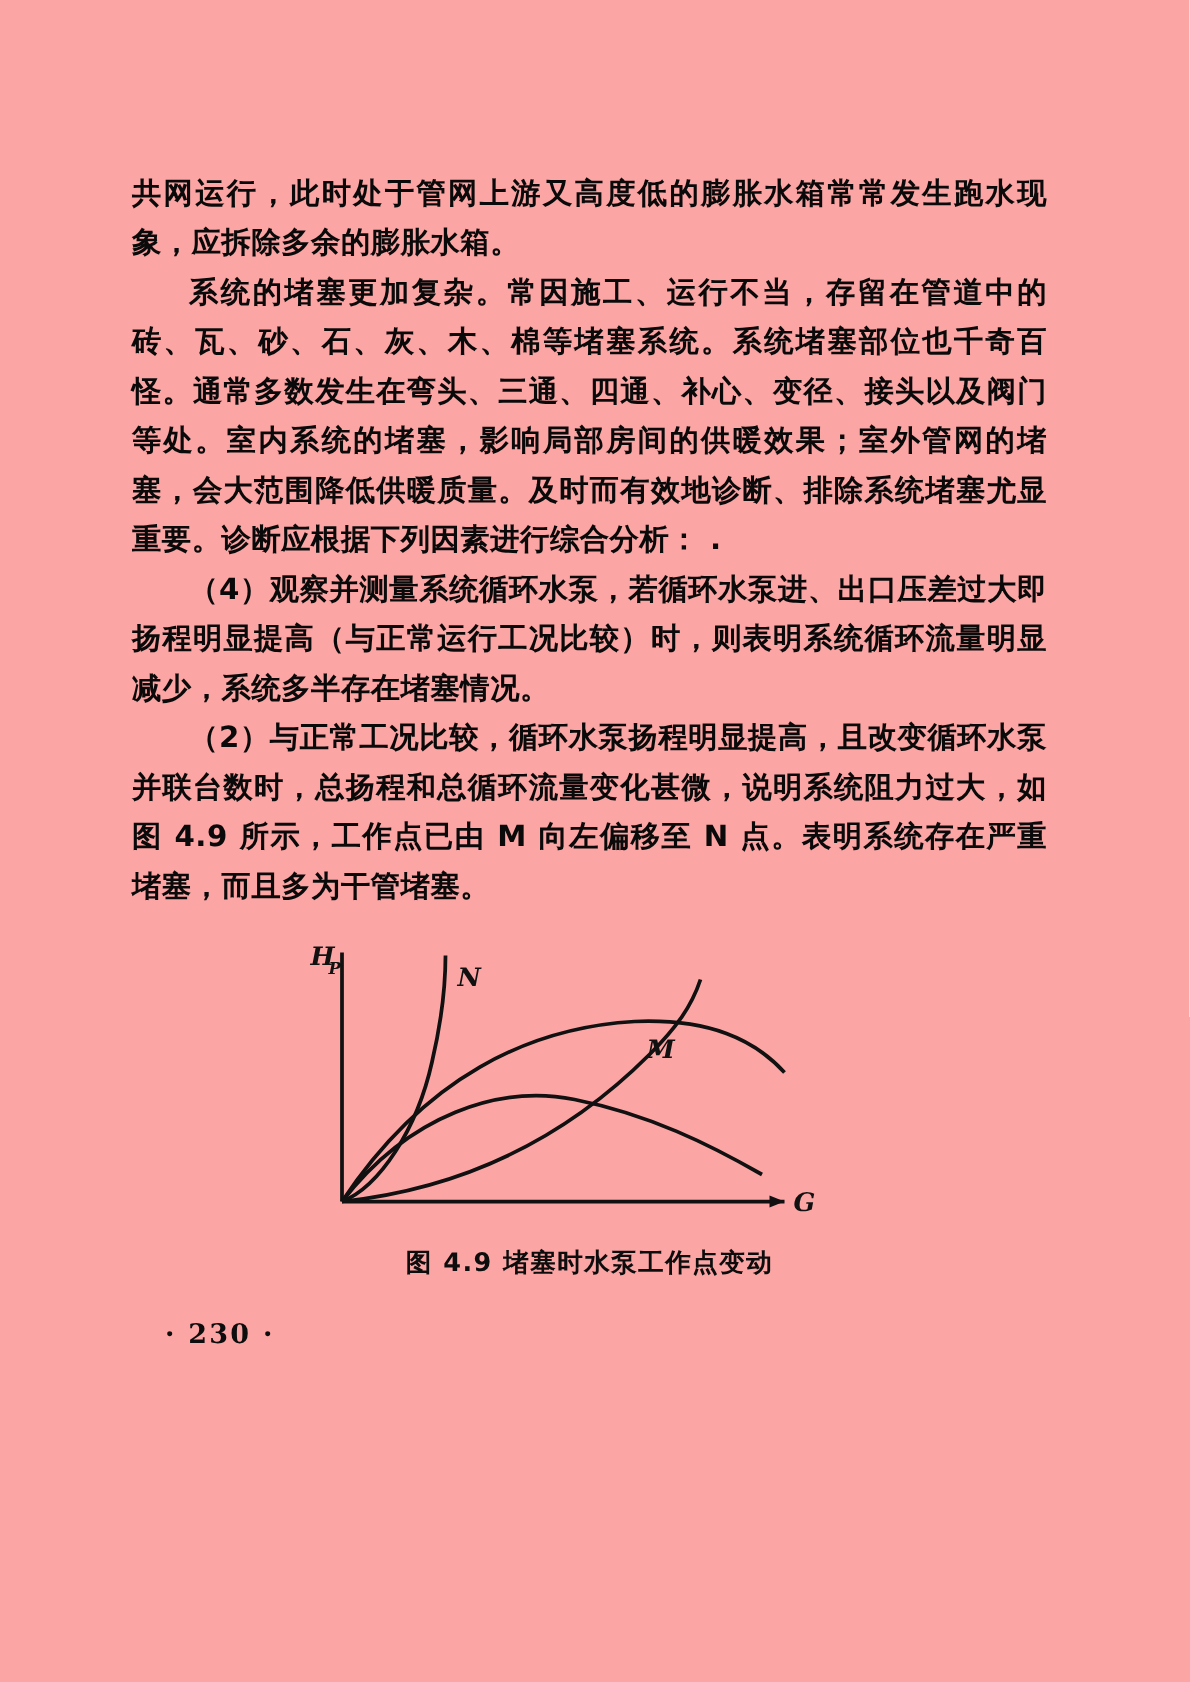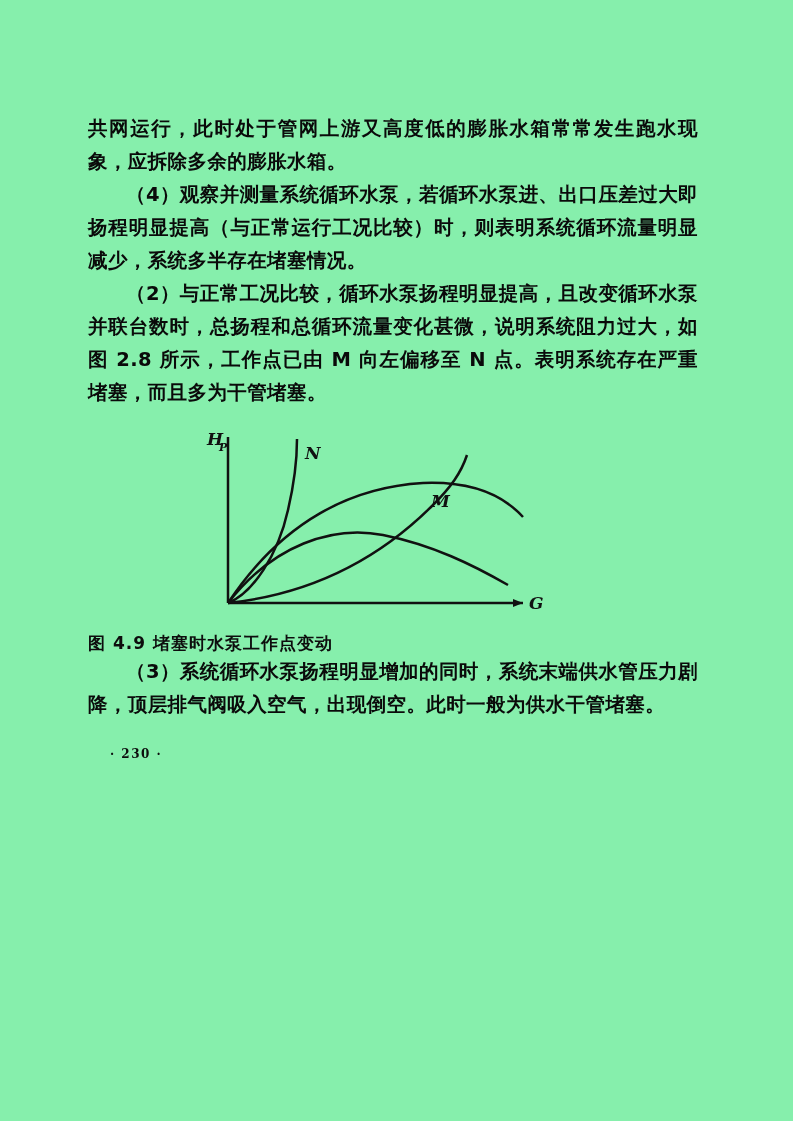--- a/index.html
+++ b/index.html
@@ -12,21 +12,21 @@
     height: 1121px;
     position: relative;
     font-family: "DejaVu Sans", sans-serif;
     color: #0d0d0d;
   }
   .page {
     position: absolute;
     left: 0; top: 0;
     width: 793px;
     height: 1121px;
-    background: #86efac;
+    background: #fca5a5;
     overflow: hidden;
   }
   .content {
     position: absolute;
     left: 88px;
     top: 112px;
     width: 610px;
   }
   p {
     margin: 0;
@@ -44,50 +44,51 @@
   .figure-wrap {
     margin-top: 16px;
     position: relative;
     height: 230px;
   }
   .figure-svg {
     display: block;
     margin: 0 auto;
   }
   .figure-caption {
-    text-align: left;
+    text-align: center;
     font-size: 17px;
     font-weight: 600;
     letter-spacing: 1px;
     margin-top: 2px;
     font-family: "DejaVu Sans", "Liberation Sans", sans-serif;
   }
   .page-number {
     margin-top: 26px;
     margin-left: 22px;
-    font-size: 12px;
+    font-size: 18px;
     font-weight: 600;
     letter-spacing: 1.5px;
     font-family: "DejaVu Serif", serif;
   }
   .blk { margin-top: 0; }
 </style>
 </head>
 <body>
 
 <div class="page">
   <div class="content">
 
     <p class="blk">共网运行，此时处于管网上游又高度低的膨胀水箱常常发生跑水现象，应拆除多余的膨胀水箱。</p>
 
 
+    <p class="indent2">系统的堵塞更加复杂。常因施工、运行不当，存留在管道中的砖、瓦、砂、石、灰、木、棉等堵塞系统。系统堵塞部位也千奇百怪。通常多数发生在弯头、三通、四通、补心、变径、接头以及阀门等处。室内系统的堵塞，影响局部房间的供暖效果；室外管网的堵塞，会大范围降低供暖质量。及时而有效地诊断、排除系统堵塞尤显重要。诊断应根据下列因素进行综合分析：   .</p>
 
     <p class="indent2">（4）观察并测量系统循环水泵，若循环水泵进、出口压差过大即扬程明显提高（与正常运行工况比较）时，则表明系统循环流量明显减少，系统多半存在堵塞情况。</p>
 
-    <p class="indent2">（2）与正常工况比较，循环水泵扬程明显提高，且改变循环水泵并联台数时，总扬程和总循环流量变化甚微，说明系统阻力过大，如图 2.8 所示，工作点已由 M 向左偏移至 N 点。表明系统存在严重堵塞，而且多为干管堵塞。</p>
+    <p class="indent2">（2）与正常工况比较，循环水泵扬程明显提高，且改变循环水泵并联台数时，总扬程和总循环流量变化甚微，说明系统阻力过大，如图 4.9 所示，工作点已由 M 向左偏移至 N 点。表明系统存在严重堵塞，而且多为干管堵塞。</p>
 
     <div class="figure-wrap">
       <svg class="figure-svg" width="420" height="205" viewBox="0 0 420 205">
 
         <line x1="45" y1="12" x2="45" y2="178" stroke="#111" stroke-width="2.5"></line>
 
         <line x1="45" y1="178" x2="340" y2="178" stroke="#111" stroke-width="2.5"></line>
 
         <polygon points="340,178 330,174 330,182" fill="#111"></polygon>
 
@@ -104,17 +105,16 @@
         <text x="248" y="82" font-family="DejaVu Serif, serif" font-size="17" font-style="italic" font-weight="700" fill="#111">M</text>
 
         <text x="24" y="20" font-family="DejaVu Serif, serif" font-size="17" font-style="italic" font-weight="700" fill="#111">H</text>
         <text x="36" y="26" font-family="DejaVu Serif, serif" font-size="11" font-style="italic" font-weight="700" fill="#111">P</text>
 
         <text x="346" y="184" font-family="DejaVu Serif, serif" font-size="17" font-style="italic" font-weight="700" fill="#111">G</text>
       </svg>
       <div class="figure-caption">图 4.9   堵塞时水泵工作点变动</div>
     </div>
 
-    <p class="indent2">（3）系统循环水泵扬程明显增加的同时，系统末端供水管压力剧降，顶层排气阀吸入空气，出现倒空。此时一般为供水干管堵塞。</p>
 
     <div class="page-number">· 230 ·</div>
   </div>
 </div>
 
 </body></html>

